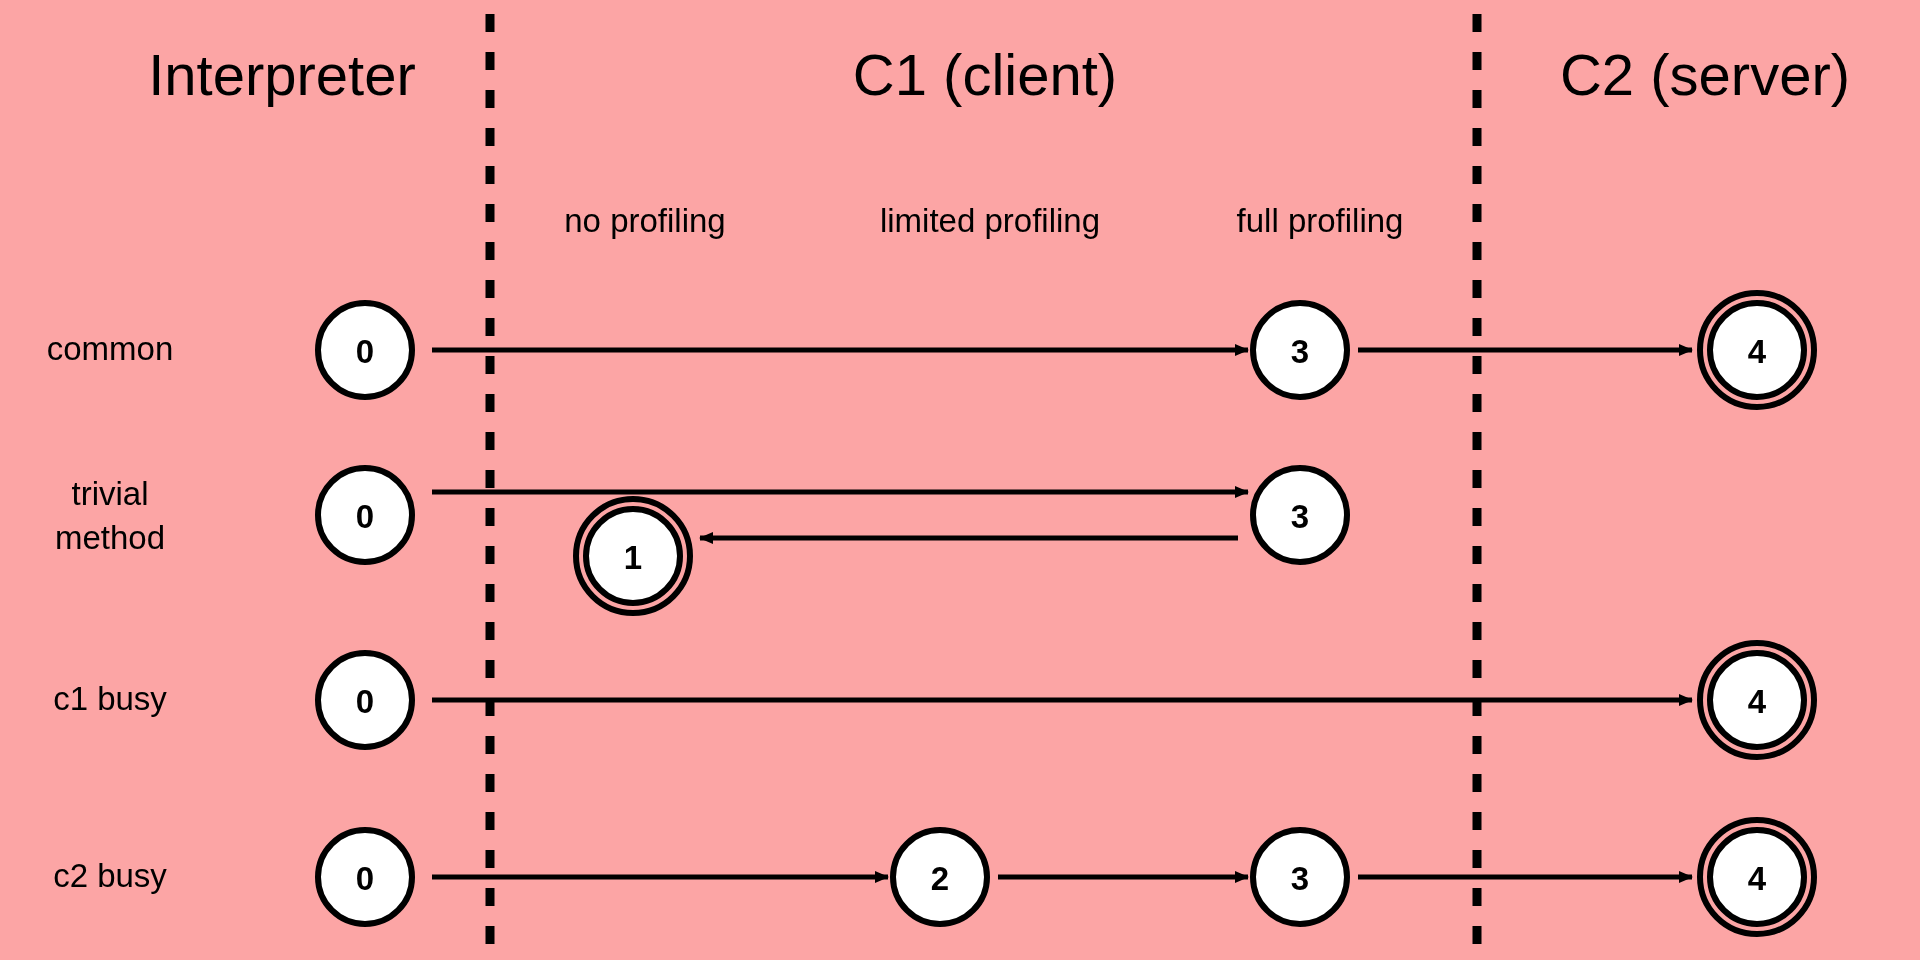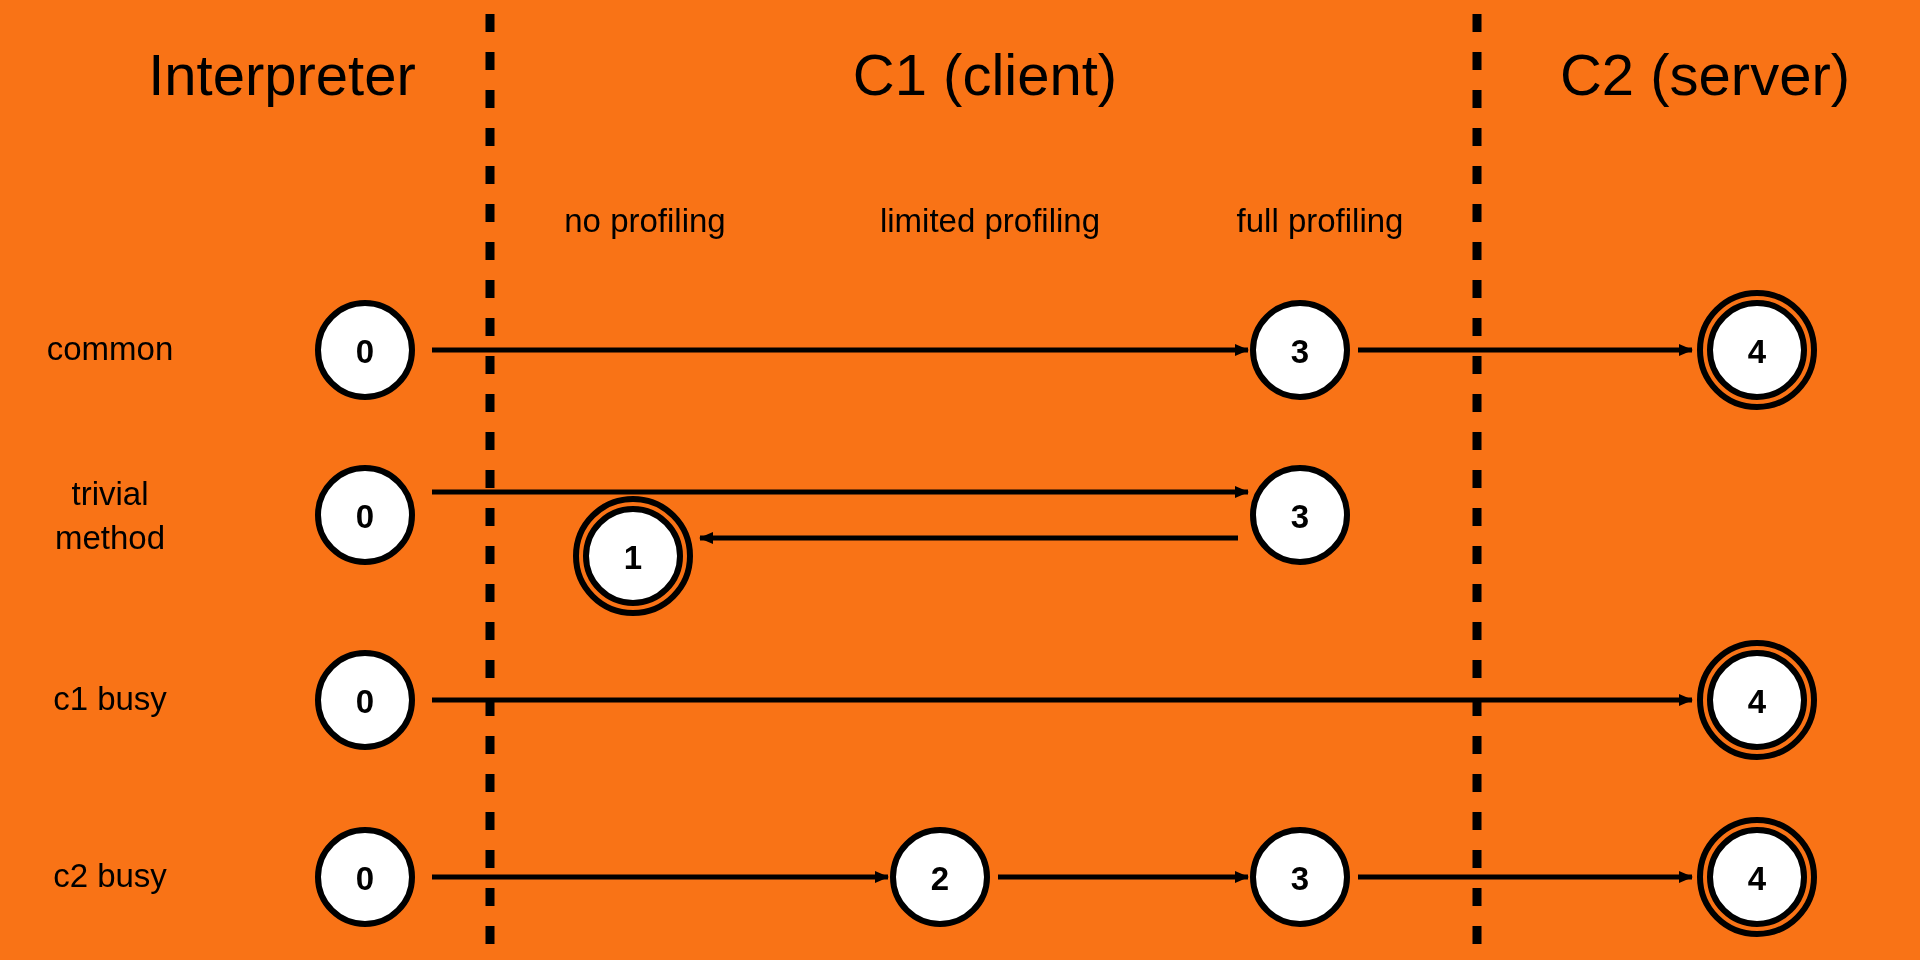--- a/index.html
+++ b/index.html
@@ -8,21 +8,21 @@
     background: #ffffff;
   }
   body {
     font-family: "Liberation Sans", sans-serif;
     color: #000000;
   }
   #stage {
     position: relative;
     width: 1920px;
     height: 960px;
-    background: #f97316;
+    background: #fca5a5;
     overflow: hidden;
   }
   #diagram-svg {
     position: absolute;
     left: 0;
     top: 0;
     width: 1920px;
     height: 960px;
   }
   .lane-title {

